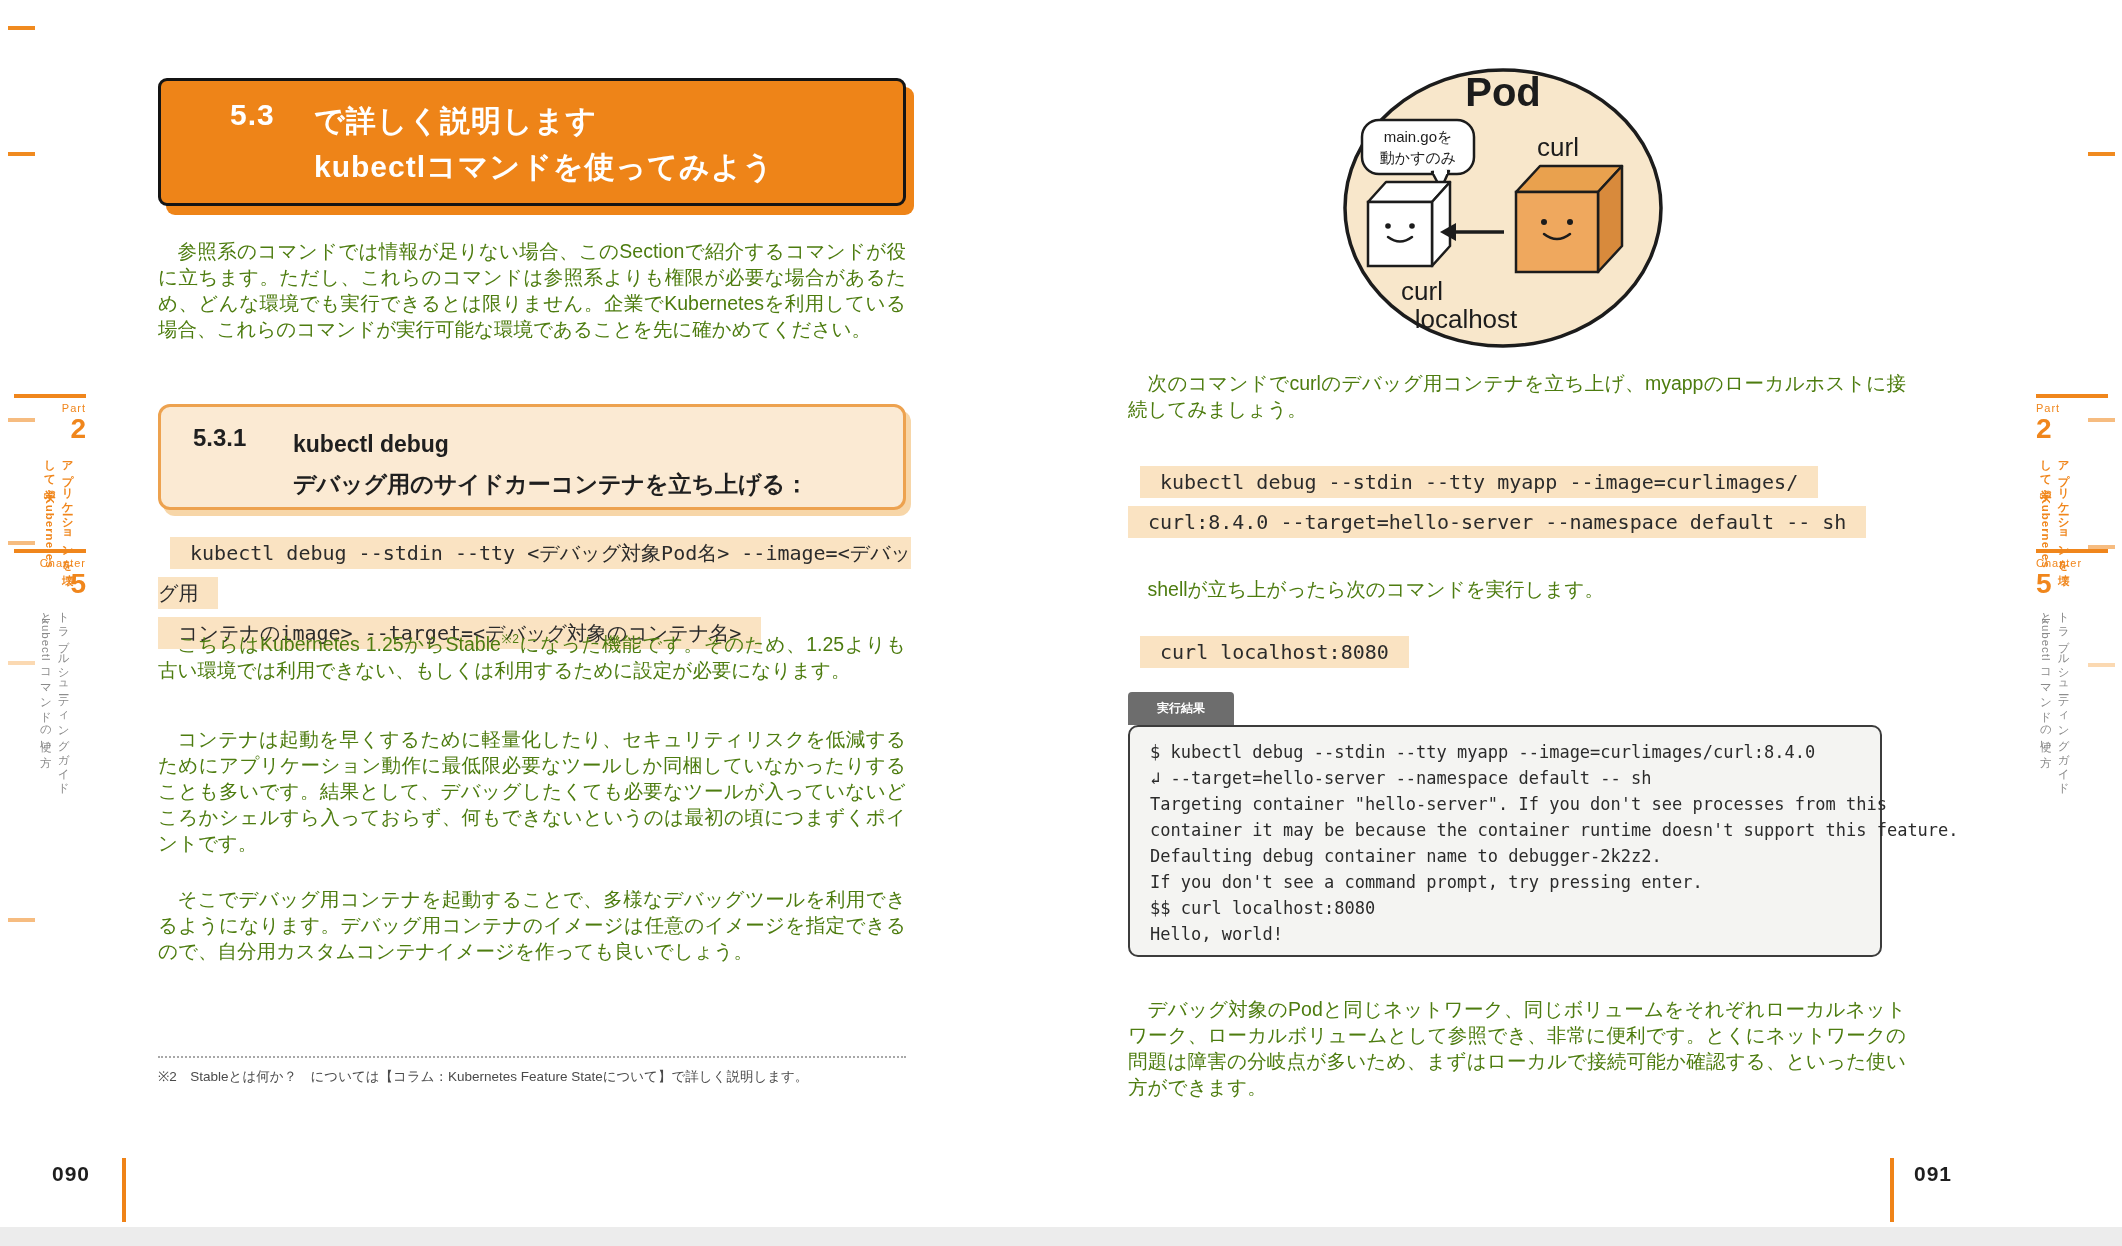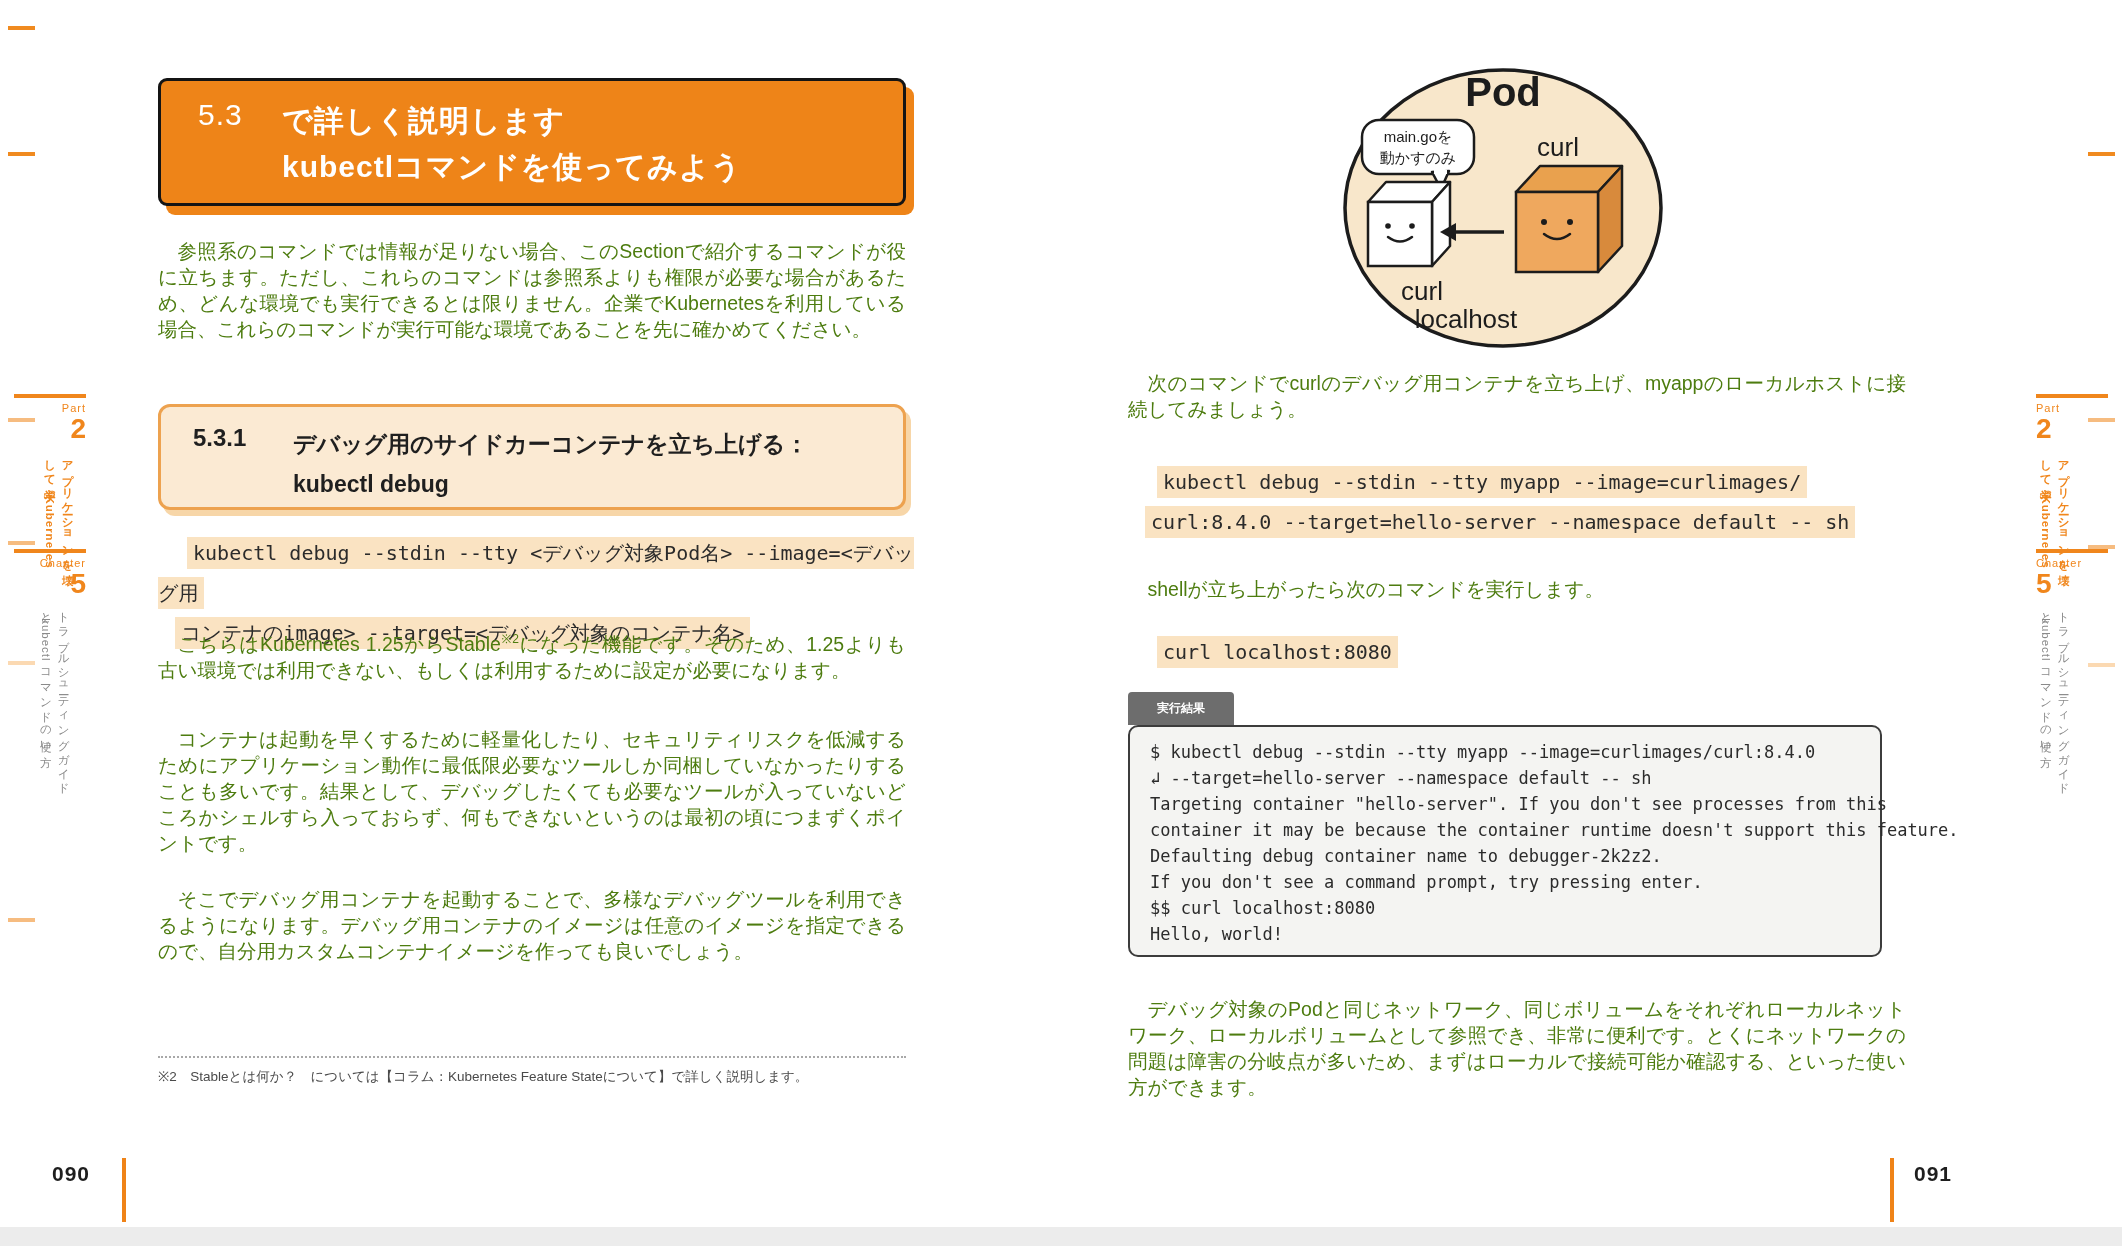--- a/index.html
+++ b/index.html
@@ -19,21 +19,21 @@
   .section-title-box {
     left: 158px; top: 78px; width: 748px; height: 128px;
     background: #EE8418;
     border: 3px solid #141414;
     border-radius: 9px;
     box-shadow: 8px 9px 0 0 #EE8418;
     display: flex;
     padding: 17px 0 0 37px;
     color: #ffffff;
   }
-  .section-number { font-size: 30px; font-weight: normal; width: 84px; letter-spacing: 1px; }
+  .section-number { font-size: 30px; font-weight: bold; width: 84px; letter-spacing: 1px; margin-left: 32px; }
   .section-title-lines { font-size: 30px; font-weight: bold; line-height: 46px; letter-spacing: 1px; }
 
   .para {
     font-size: 19.5px;
     line-height: 26px;
     text-align: justify;
     text-indent: 1em;
     color: #4d7c0f;
   }
 
@@ -44,21 +44,21 @@
     border-radius: 12px;
     box-shadow: 5px 6px 0 0 #F7D6A8;
     display: flex;
     padding: 17px 0 0 32px;
     color: #1f1f1f;
   }
   .subsection-number { font-size: 24px; font-weight: bold; width: 100px; }
   .subsection-title { font-size: 23px; font-weight: bold; line-height: 40px; }
 
   .codeline { font-family: "DejaVu Sans Mono", monospace; font-size: 20px; line-height: 40px; color: #2b2b2b; }
-  .codeline span { background: #FAE3C2; padding: 4px 6px; margin-left: 17px; }
+  .codeline span { background: #FAE3C2; padding: 4px 20px; }
 
   .footnote-wrap {
     left: 158px; top: 1056px; width: 748px;
     border-top: 2px dotted #a8a8a8;
     padding-top: 9px;
   }
   .footnote { font-size: 13.5px; color: #4a4a4a; text-indent: 0; }
 
   .page-number { font-size: 21px; font-weight: bold; color: #1e1e1e; letter-spacing: 1px; }
   .page-bar { width: 4px; height: 64px; background: #EF8318; }
@@ -145,22 +145,22 @@
       <div>で詳しく説明します</div>
       <div>kubectlコマンドを使ってみよう</div>
     </div>
   </div>
 
   <div class="abs para" style="left:158px; top:238px; width:748px;">参照系のコマンドでは情報が足りない場合、このSectionで紹介するコマンドが役に立ちます。ただし、これらのコマンドは参照系よりも権限が必要な場合があるため、どんな環境でも実行できるとは限りません。企業でKubernetesを利用している場合、これらのコマンドが実行可能な環境であることを先に確かめてください。</div>
 
   <div class="abs subsection-box">
     <span class="subsection-number">5.3.1</span>
     <div class="subsection-title">
+      <div>kubectl debug</div>
       <div>デバッグ用のサイドカーコンテナを立ち上げる：</div>
-      <div>kubectl debug</div>
     </div>
   </div>
 
   <div class="abs" style="left:158px; top:533px; width:760px;">
     <div class="codeline" style="text-indent:1ch;"><span>kubectl debug --stdin --tty &lt;デバッグ対象Pod名&gt; --image=&lt;デバッグ用</span></div>
     <div class="codeline"><span>コンテナのimage&gt; --target=&lt;デバッグ対象のコンテナ名&gt;</span></div>
   </div>
 
   <div class="abs para" style="left:158px; top:626px; width:748px;"><span>こちらはKubernetes 1.25からStable</span><sup style="font-size:12px;">※2</sup><span>になった機能です。そのため、1.25よりも古い環境では利用できない、もしくは利用するために設定が必要になります。</span></div>
 

